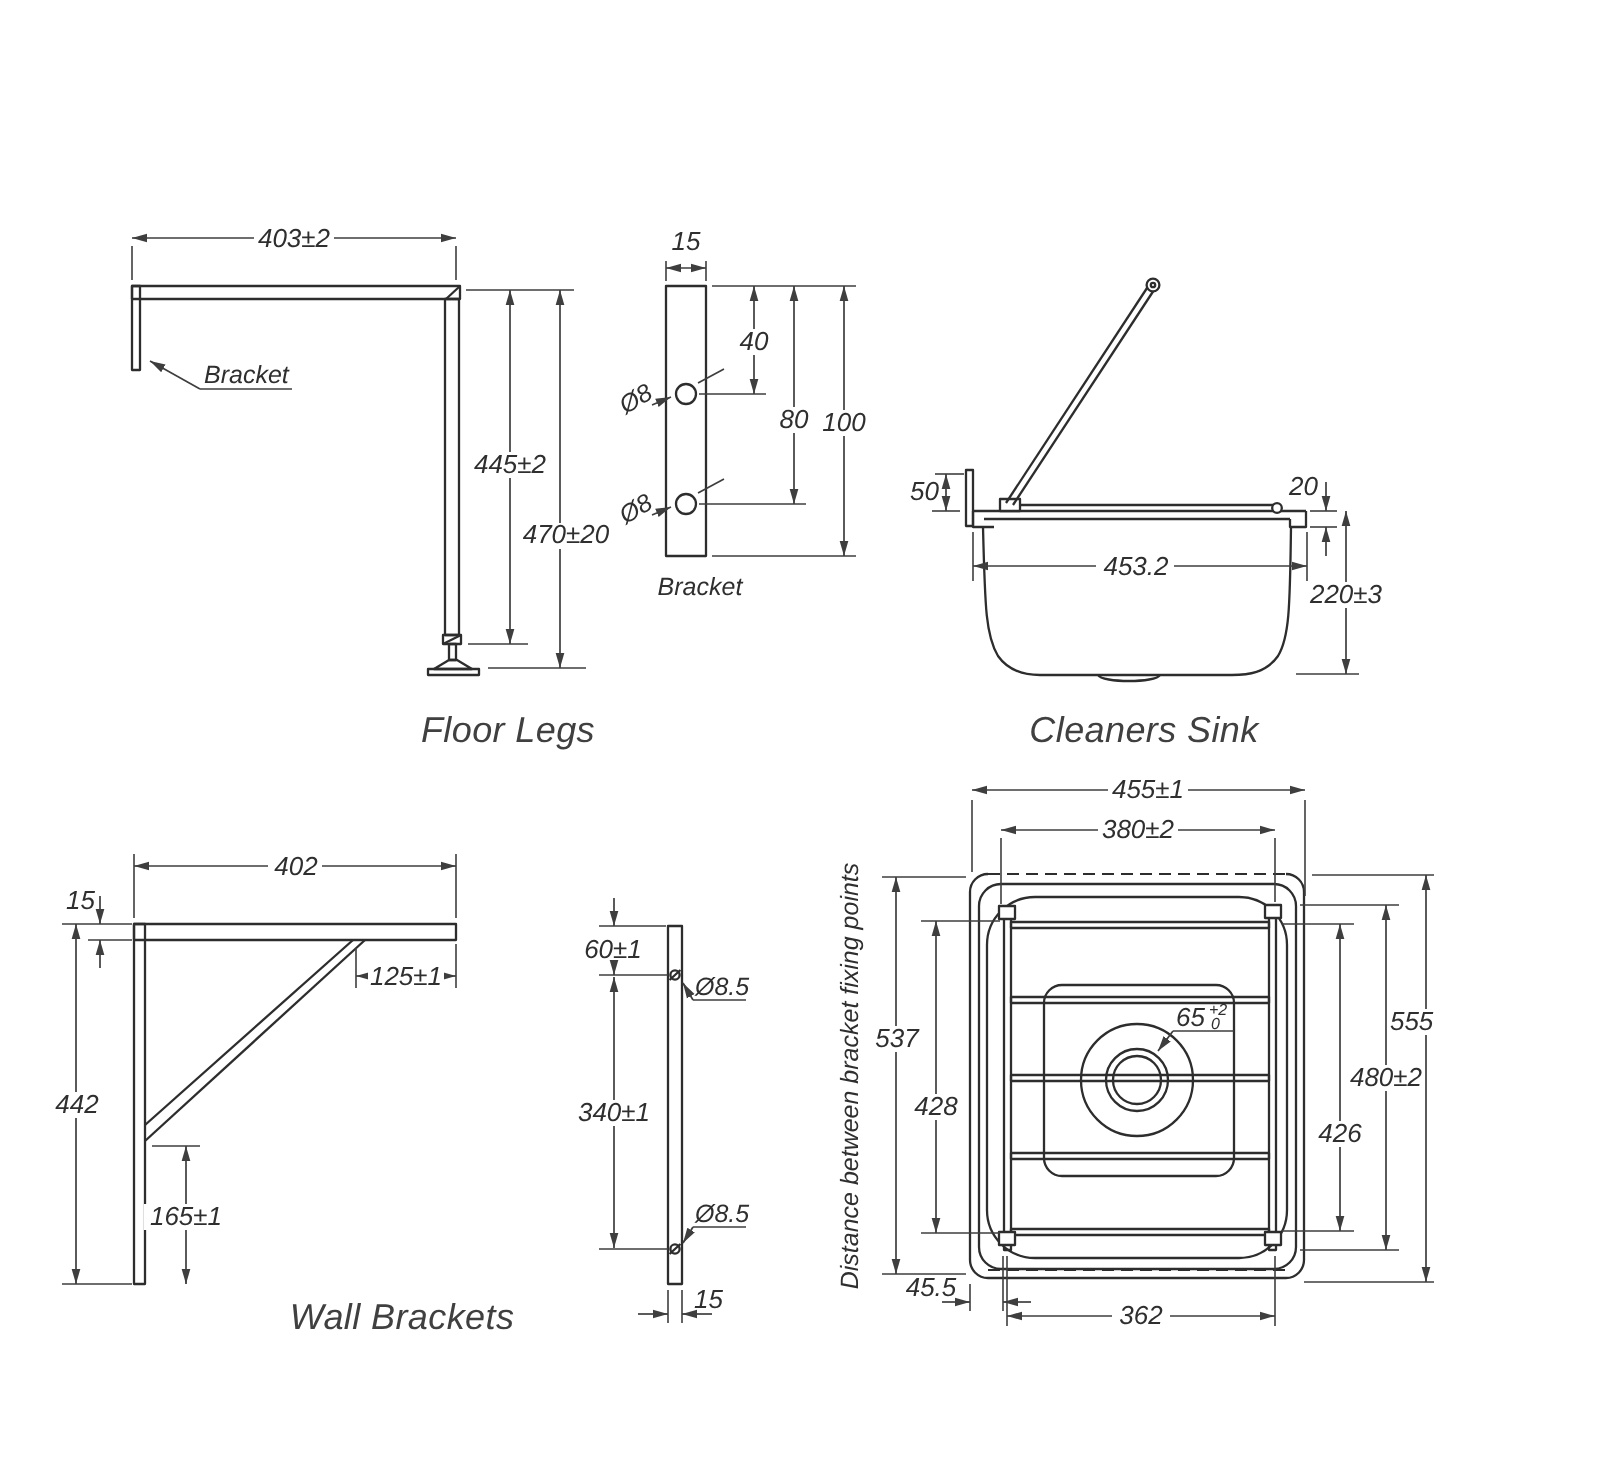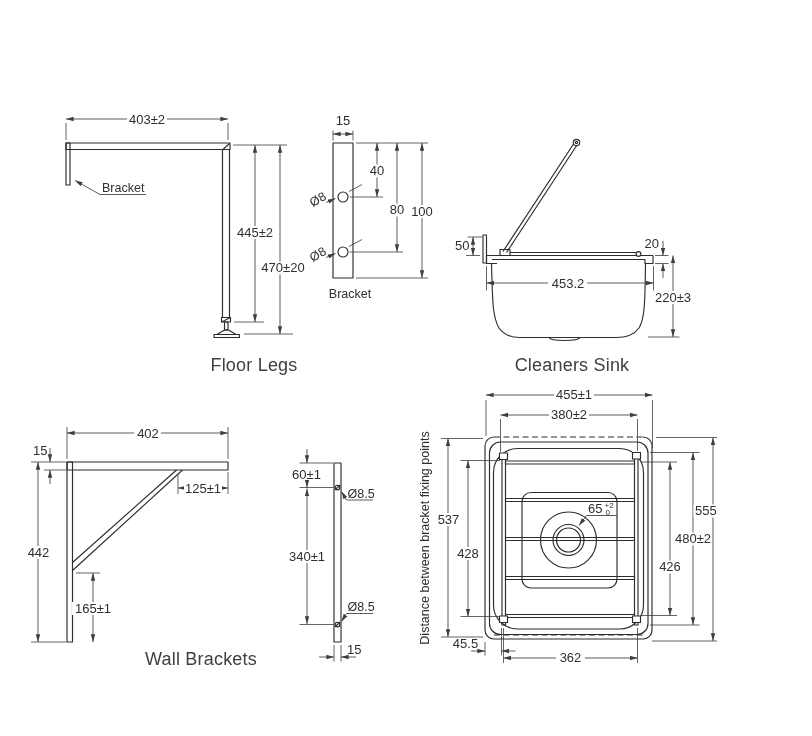--- a/index.html
+++ b/index.html
@@ -1,17 +1,17 @@
 <!DOCTYPE html>
 <html><head>
 <meta charset="utf-8">
 <style>
   html,body{margin:0;padding:0;background:#ffffff;}
   .stage{position:relative;width:717px;height:736px;background:#fff;overflow:hidden;
-         font-family:"Liberation Sans",sans-serif;}
+         font-family:"Liberation Sans",sans-serif;font-style:italic;}
   svg text{font-family:"Liberation Sans",sans-serif;fill:#2f2f2f;}
   .dim{font-size:13px;}
   .dims{font-size:12.5px;}
   .tol{font-size:8px;}
   .lbl{font-size:12.5px;}
   .title{font-size:18px;fill:#404040;letter-spacing:.2px;}
   .draw{stroke:#2d2d2d;stroke-width:1.15;fill:none;stroke-linejoin:round;}
   .drawf{stroke:#2d2d2d;stroke-width:1.15;fill:#fff;stroke-linejoin:round;}
   .dimln{stroke:#3e3e3e;stroke-width:.85;fill:none;}
   .ext{stroke:#3e3e3e;stroke-width:.8;fill:none;}

